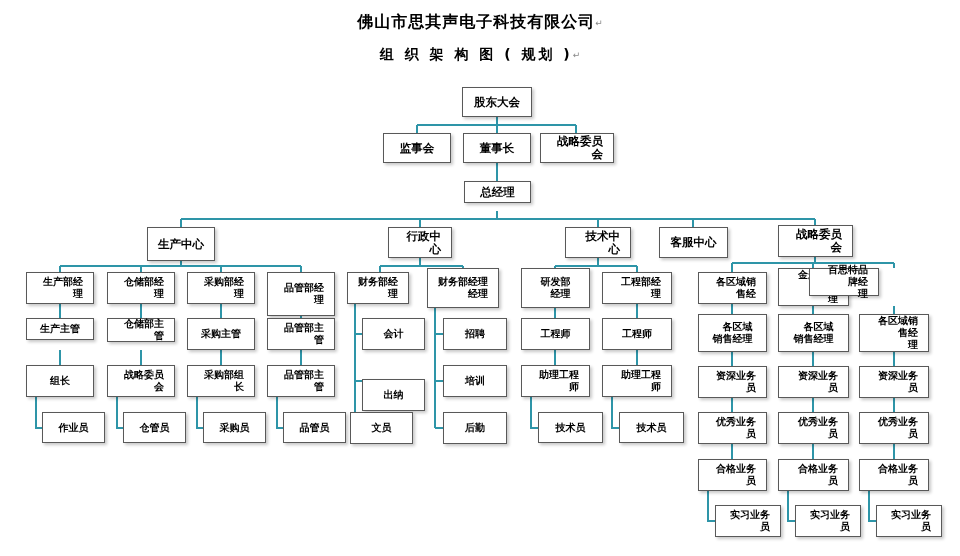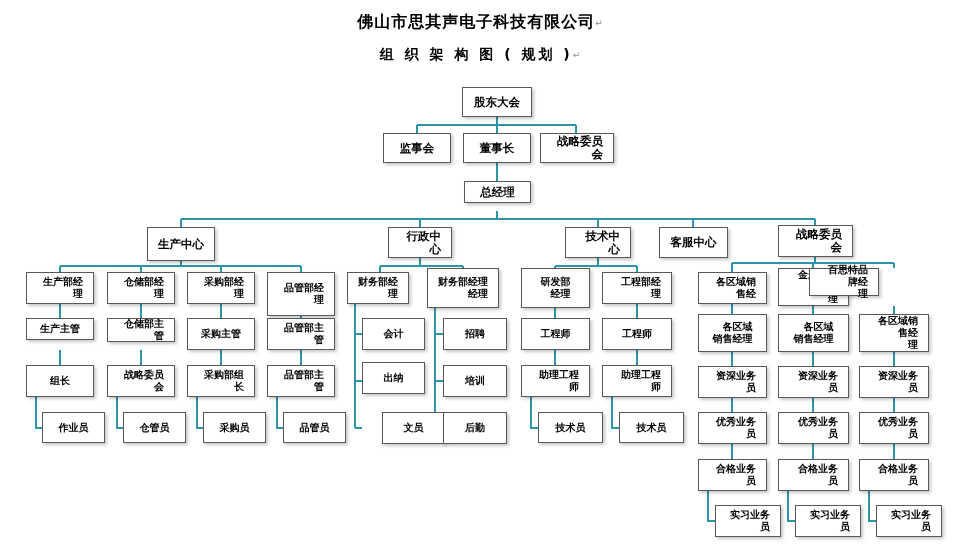--- a/index.html
+++ b/index.html
@@ -55,22 +55,22 @@
   <div class="bx" style="left:187px;top:318px;width:68px;height:32px">采购主管</div>
   <div class="bx" style="left:187px;top:365px;width:68px;height:32px">采购部组长</div>
   <div class="bx" style="left:203px;top:412px;width:63px;height:31px">采购员</div>
   <div class="bx" style="left:267px;top:272px;width:68px;height:44px">品管部经理</div>
   <div class="bx" style="left:267px;top:318px;width:68px;height:32px">品管部主管</div>
   <div class="bx" style="left:267px;top:365px;width:68px;height:32px">品管部主管</div>
   <div class="bx" style="left:283px;top:412px;width:63px;height:31px">品管员</div>
 
   <div class="bx" style="left:347px;top:272px;width:62px;height:32px">财务部经理</div>
   <div class="bx" style="left:362px;top:318px;width:63px;height:32px">会计</div>
-  <div class="bx" style="left:362px;top:362px;width:63px;height:32px">出纳</div>
-  <div class="bx" style="left:382px;top:412px;width:63px;height:32px">文员</div>
+  <div class="bx" style="left:362px;top:379px;width:63px;height:32px">出纳</div>
+  <div class="bx" style="left:350px;top:412px;width:63px;height:32px">文员</div>
   <div class="bx" style="left:427px;top:268px;width:72px;height:40px">财务部经理
 经理</div>
   <div class="bx" style="left:443px;top:318px;width:64px;height:32px">招聘</div>
   <div class="bx" style="left:443px;top:365px;width:64px;height:32px">培训</div>
   <div class="bx" style="left:443px;top:412px;width:64px;height:32px">后勤</div>
 
   <div class="bx" style="left:521px;top:268px;width:69px;height:40px">研发部
 经理</div>
   <div class="bx" style="left:521px;top:318px;width:69px;height:32px">工程师</div>
   <div class="bx" style="left:521px;top:365px;width:69px;height:32px">助理工程师</div>

